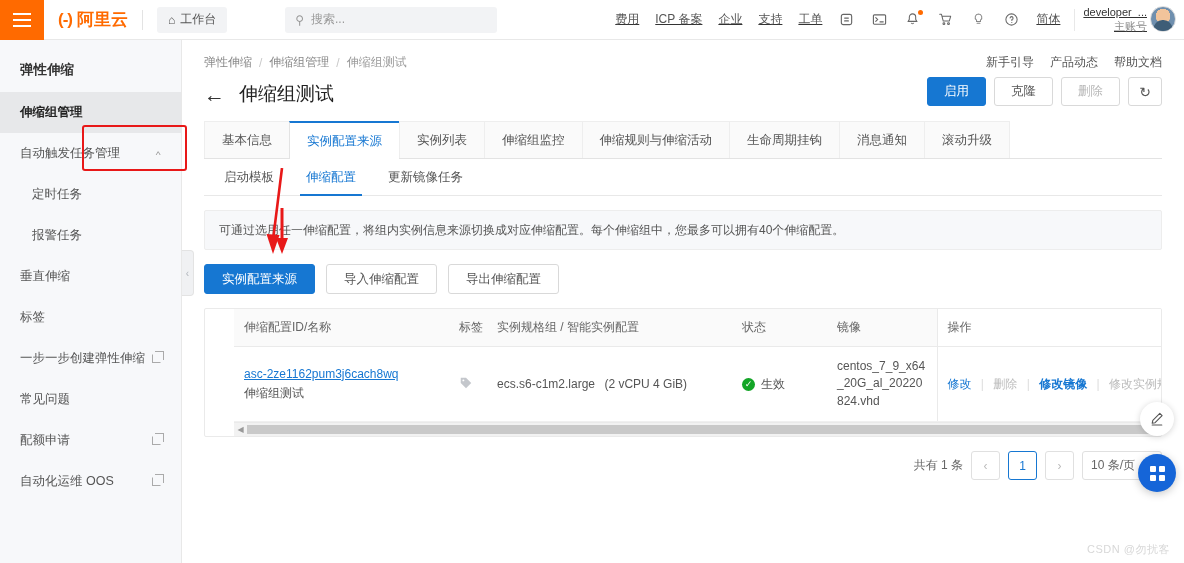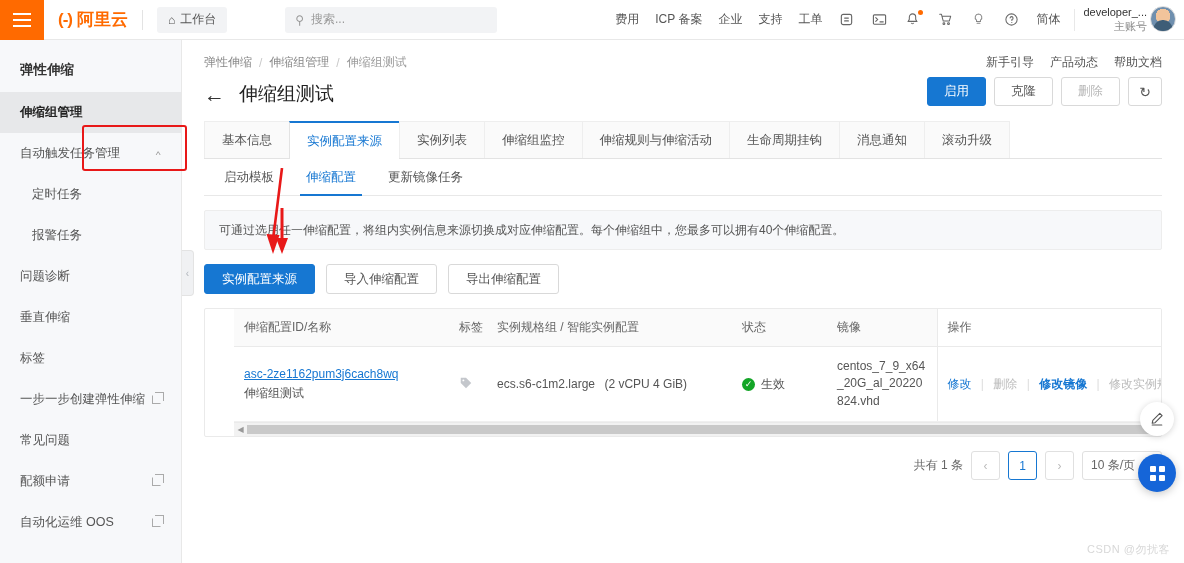--- a/index.html
+++ b/index.html
@@ -44,20 +44,21 @@
   }
   .search-box {
     margin-left: 58px; width: 212px; height: 26px;
     background: #f2f3f5; border-radius: 3px;
     display: flex; align-items: center; gap: 7px; padding: 0 10px;
     color: #9a9a9a; font-size: 12px; cursor: text; flex: 0 0 auto;
   }
   .top-right {
     margin-left: auto; display: flex; align-items: center; height: 40px;
     padding-right: 8px;
+    text-decoration: underline;
   }
   .top-link {
     padding: 0 8px; color: #555; font-size: 12px; cursor: pointer;
     white-space: nowrap;
   }
   .top-icon {
     padding: 0 9px; color: #666; cursor: pointer; position: relative;
     display: flex; align-items: center;
   }
   .dot-badge {
@@ -374,23 +375,20 @@
     </div>
     <div class="side-item">
       <span>自动触发任务管理</span>
       <span class="chev">˄</span>
     </div>
     <div class="side-item sub">
       <span>定时任务</span>
     </div>
     <div class="side-item sub">
       <span>报警任务</span>
-    </div>
-    <div class="side-item">
-      <span>问题诊断</span>
     </div>
     <div class="side-item">
       <span>垂直伸缩</span>
     </div>
     <div class="side-item">
       <span>标签</span>
     </div>
     <div class="side-item">
       <span>一步一步创建弹性伸缩</span>
       <span class="ext-icon"></span>

